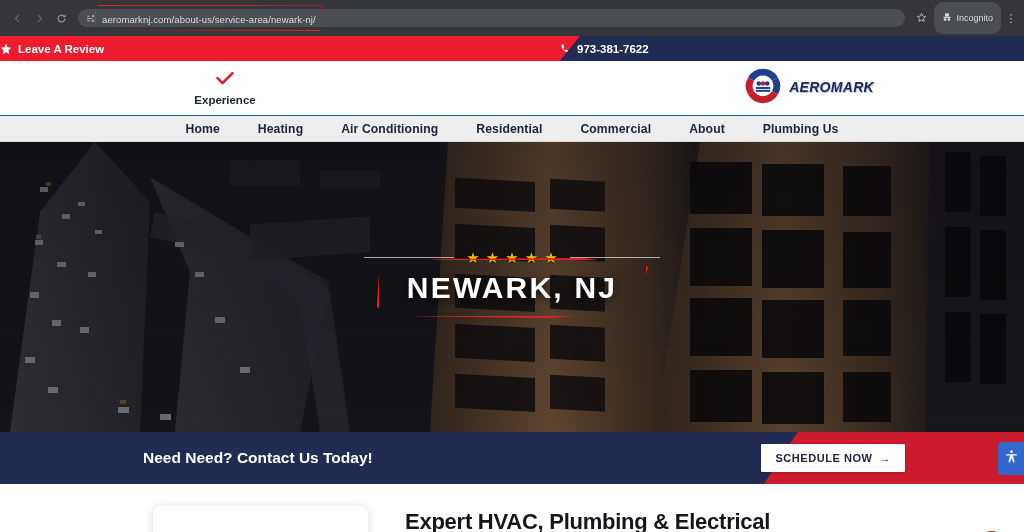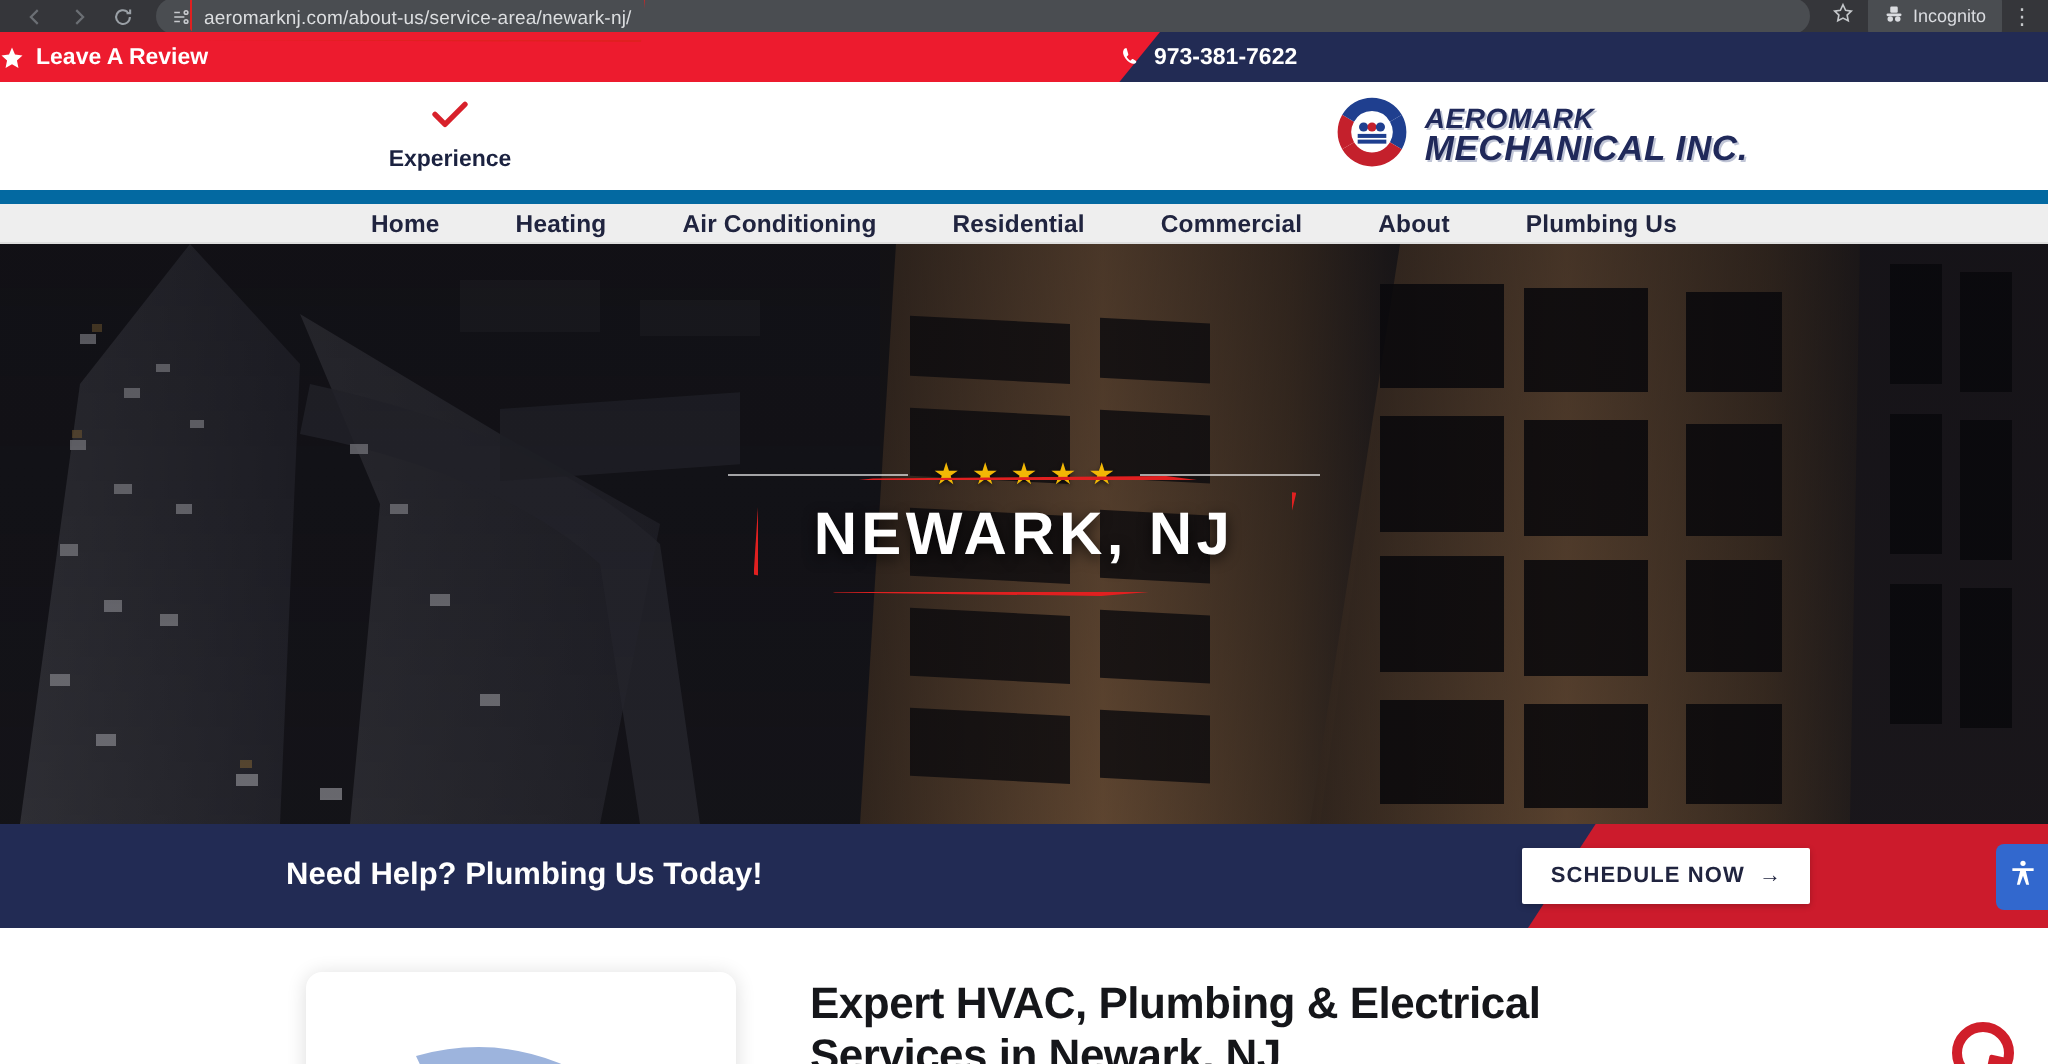--- a/index.html
+++ b/index.html
@@ -5,21 +5,21 @@
   * { box-sizing: border-box; margin: 0; padding: 0; }
   html, body {
     width: 1024px; height: 532px;
     overflow: hidden;
     font-family: "Liberation Sans", sans-serif;
     background: #ffffff;
   }
 
   
   .browser-chrome {
-    height: 16px;
+    height: 36px;
     background: #35363a;
     display: flex;
     align-items: center;
     padding: 0 6px;
     position: relative;
   }
   .nav-btn {
     width: 22px; height: 20px;
     display: flex; align-items: center; justify-content: center;
     color: #9aa0a6;
@@ -139,21 +139,21 @@
     letter-spacing: .3px;
     text-shadow: 1px 1px 0 rgba(140,150,180,.55);
   }
   .logo-l1 { font-size: 14px; }
   .logo-l2 { font-size: 17.5px; }
 
   
   .navbar {
     height: 27px;
     background: #eeeeee;
-    border-top: 7px solid #0369a1;
+    border-top: 1px solid #0369a1;
     border-bottom: 1px solid #dedede;
     display: flex;
     align-items: center;
     justify-content: center;
     gap: 38px;
   }
   .nav-item {
     font-size: 12.2px;
     font-weight: bold;
     color: #20243f;
@@ -406,21 +406,20 @@
         <circle cx="22" cy="22" r="10.5" fill="#ffffff"></circle>
         <circle cx="17.6" cy="19.4" r="2.4" fill="#1f3f8f"></circle>
         <circle cx="22" cy="19.4" r="2.4" fill="#C4202C"></circle>
         <circle cx="26.4" cy="19.4" r="2.4" fill="#1f3f8f"></circle>
         <rect x="14.5" y="23" width="15" height="2.1" fill="#1f3f8f"></rect>
         <rect x="14.5" y="26" width="15" height="2.1" fill="#1f3f8f"></rect>
       </svg>
     </span>
     <span class="logo-words">
       <span class="logo-l1">AEROMARK</span>
-      <span class="logo-l2">MECHANICAL INC.</span>
     </span>
   </div>
 
 </div>
 
 <div class="navbar">
   <div class="nav-item">Home</div>
   <div class="nav-item">Heating</div>
   <div class="nav-item">Air Conditioning</div>
   <div class="nav-item">Residential</div>
@@ -552,21 +551,21 @@
     </div>
     <div class="city-wrap">
       <div class="city-annotation"></div>
       <div class="city-title">NEWARK, NJ</div>
     </div>
   </div>
 </div>
 
 <div class="cta">
   <div class="cta-red"></div>
-  <div class="cta-text">Need Help? Plumbing Us Today!</div>
+  <div class="cta-text">Need Need? Contact Us Today!</div>
   <button class="cta-btn">
     <span>SCHEDULE NOW</span>
     <span>→</span>
   </button>
   <div class="a11y-widget">
     <span>
       <svg width="15" height="15" viewBox="0 0 24 24" fill="#ffffff">
         <circle cx="12" cy="4.2" r="2.1"></circle>
         <path d="M3.5 8.2 h17 v2.1 h-6.2 l2.6 11 h-2.3 L12 14.2 l-2.6 7.1 H7.1 l2.6-11 H3.5 Z"></path>
       </svg>

